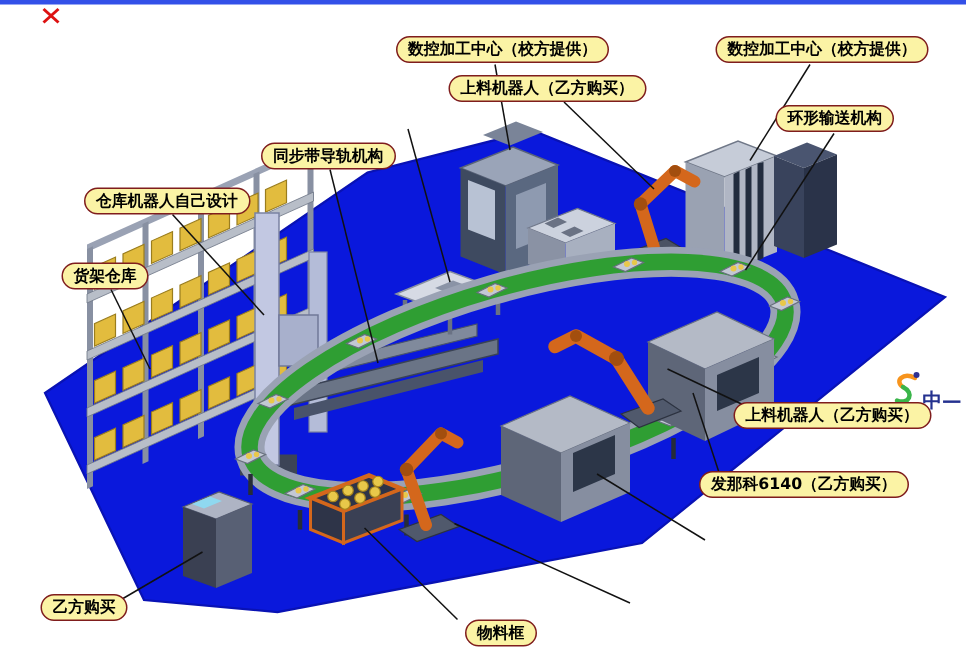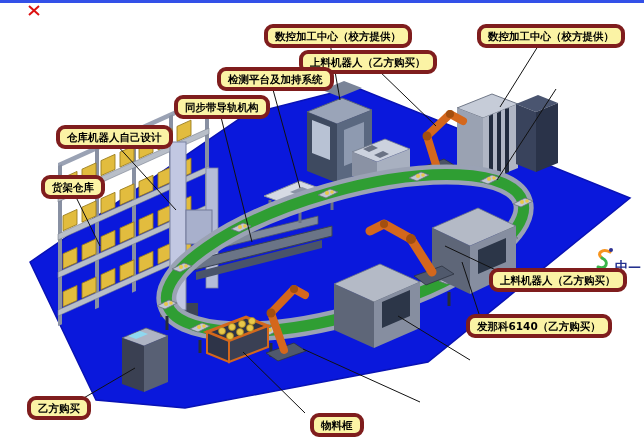--- a/index.html
+++ b/index.html
@@ -1,19 +1,19 @@
 <!DOCTYPE html>
 <html><head>
 <meta charset="utf-8">
 <style>
   html,body{margin:0;padding:0;background:#fff;}
   .stage{position:relative;width:644px;height:444px;background:#fff;overflow:hidden;
          font-family:"DejaVu Sans",sans-serif;}
   .stage svg{position:absolute;left:0;top:0;z-index:1;}
-  .callout{position:absolute;z-index:2;background:#fbf3a5;border:4px solid #7f1d1d;
+  .callout{position:absolute;z-index:2;background:#fbf3a5;border:1px solid #7f1d1d;
            border-radius:9px;padding:1px 7px;font:600 10.5px/14px "DejaVu Sans",sans-serif;
            color:#000;white-space:nowrap;text-align:center;}
 </style>
 </head>
 <body>
 
 <div class="stage">
 
 <svg width="644" height="444" viewBox="0 0 644 444" xmlns="http://www.w3.org/2000/svg">
   <defs>
@@ -212,21 +212,21 @@
     <path d="M14,4 C6,0 0,6 6,10" fill="none" stroke="#f7941d" stroke-width="3" stroke-linecap="round"></path>
     <path d="M6,10 C14,14 10,22 2,19" fill="none" stroke="#3ab54a" stroke-width="3" stroke-linecap="round"></path>
     <circle cx="15" cy="2" r="2" fill="#2e3192"></circle>
     <text x="19" y="23" font-family="DejaVu Sans, sans-serif" font-size="13" font-weight="bold" fill="#24318f">中—</text>
   </g>
 </svg>
 
   <div class="callout" style="left:264px;top:24px">数控加工中心（校方提供）</div>
   <div class="callout" style="left:477px;top:24px">数控加工中心（校方提供）</div>
   <div class="callout" style="left:299px;top:50px">上料机器人（乙方购买）</div>
-  <div class="callout" style="left:217px;top:67px">检测平台及加持系统</div>
+  <div class="callout" style="left:517px;top:70px">环形输送机构</div>
   <div class="callout" style="left:56px;top:125px">仓库机器人自己设计</div>
   <div class="callout" style="left:174px;top:95px">同步带导轨机构</div>
   <div class="callout" style="left:41px;top:175px">货架仓库</div>
   <div class="callout" style="left:489px;top:268px">上料机器人（乙方购买）</div>
   <div class="callout" style="left:466px;top:314px">发那科6140（乙方购买）</div>
   <div class="callout" style="left:310px;top:413px">物料框</div>
   <div class="callout" style="left:27px;top:396px">乙方购买</div>
 
 </div>
 

